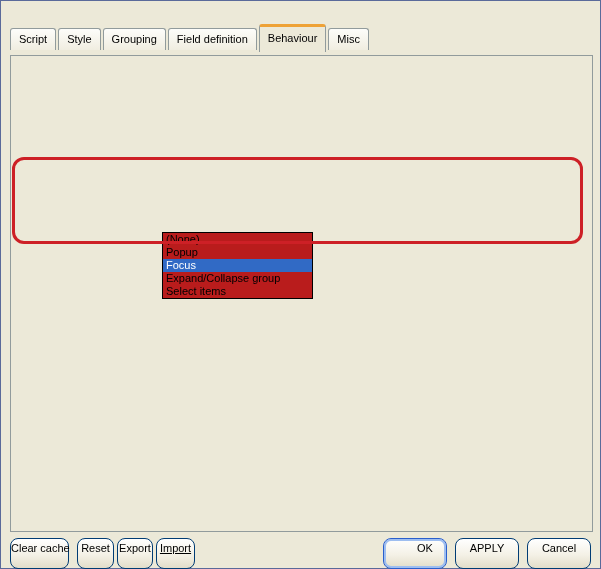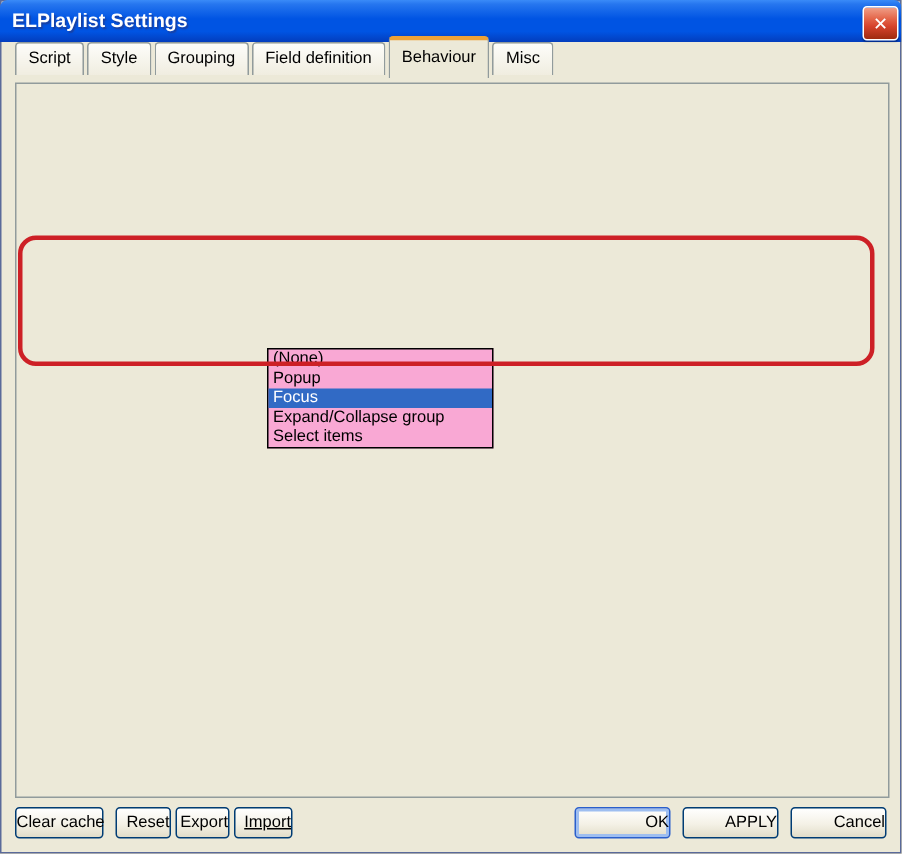--- a/index.html
+++ b/index.html
@@ -64,45 +64,39 @@
 
   
   .opt{position:absolute;display:flex;align-items:flex-start;cursor:pointer;}
   .cb{width:13px;height:13px;box-sizing:border-box;background:#fff;border:1px solid #5a7da0;
     box-shadow:inset 1px 1px 1px rgba(90,125,160,.35);flex:0 0 auto;position:relative;}
   .cb .check{position:absolute;left:1px;top:-3px;font-size:12px;font-weight:bold;color:var(--check_green);}
   .cb:not(.checked) .check{visibility:hidden;}
   .opt .lbl{font-size:11px;margin-left:4px;line-height:13px;white-space:nowrap;}
 
   
-  #droplist{left:178px;top:232px;width:151px;background:#f9a8d4;border:1px solid #000;z-index:20;box-sizing:border-box;}
+  #droplist{left:162px;top:232px;width:151px;background:#b91c1c;border:1px solid #000;z-index:20;box-sizing:border-box;}
   .ditem{height:13px;line-height:13px;font-size:11px;padding-left:3px;white-space:nowrap;cursor:pointer;}
   .ditem.selected{background:var(--selection);color:#fff;}
 
   
   #annotation{left:12px;top:157px;width:571px;height:87px;border:3px solid var(--accent_red);
     border-radius:12px;z-index:30;pointer-events:none;box-sizing:border-box;}
 
   
-  .btn{position:absolute;height:21px;box-sizing:border-box;border:1px solid var(--button_border);
-    border-radius:3px;background:linear-gradient(180deg,#ffffff 0%,#f4f1e6 55%,#e2ddc9 100%);
-    font-size:11px;text-align:right;line-height:19px;cursor:pointer;white-space:nowrap;}
+  .btn{position:absolute;height:31px;box-sizing:border-box;border:1px solid var(--button_border);
+    border-radius:8px;background:linear-gradient(180deg,#ffffff 0%,#f4f1e6 55%,#e2ddc9 100%);
+    font-size:11px;text-align:center;line-height:19px;cursor:pointer;white-space:nowrap;}
   .btn.default{box-shadow:inset 0 0 0 2px #9ebef0;border-color:#2a5fcc;}
 </style>
 </head>
 <body>
 
 <div id="win">
 
-  <div id="titlebar" class="abs">
-    <div id="title" class="abs">ELPlaylist Settings</div>
-    <div id="closebtn" class="abs">
-      <span>✕</span>
-    </div>
-  </div>
 
   <div id="tabpanel" class="abs"></div>
 
   <div id="tabstrip" class="abs">
     <div class="tab"><span>Script</span></div>
     <div class="tab"><span>Style</span></div>
     <div class="tab"><span>Grouping</span></div>
     <div class="tab"><span>Field definition</span></div>
     <div class="tab active"><span>Behaviour</span></div>
     <div class="tab"><span>Misc</span></div>

